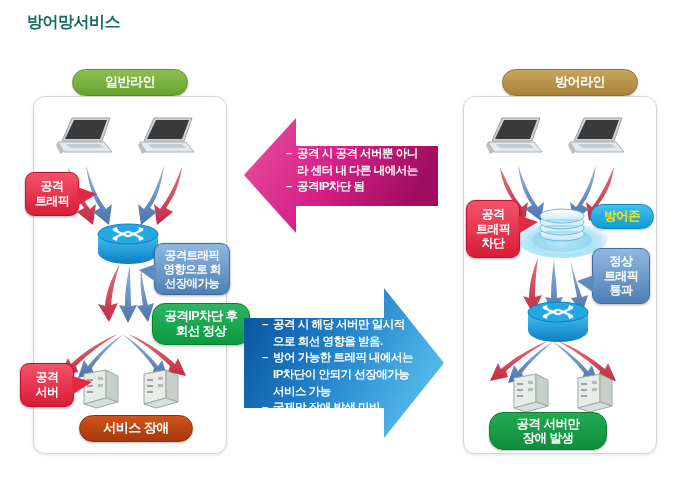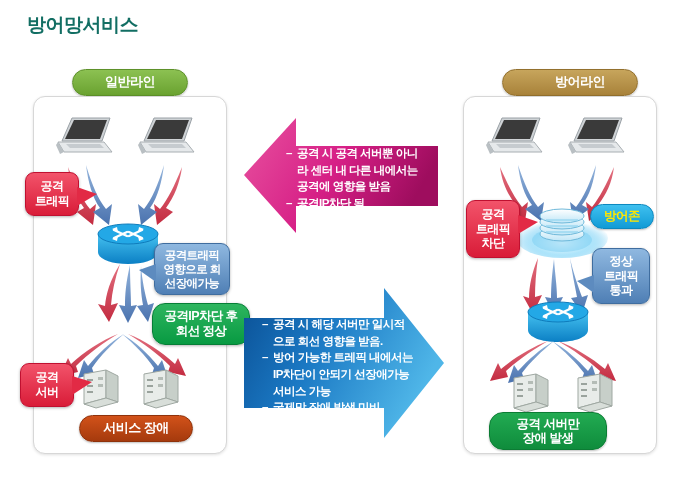--- a/index.html
+++ b/index.html
@@ -6,21 +6,21 @@
   body{
     width:680px;height:490px;background:#ffffff;overflow:hidden;
     font-family:"Liberation Sans","DejaVu Sans",sans-serif;
     position:relative;
   }
   #stage{position:absolute;left:0;top:0;width:680px;height:490px;}
 
   
   .title{
     position:absolute;left:27px;top:12px;
-    font-size:19px;font-weight:bold;color:#126e63;
+    font-size:16px;font-weight:bold;color:#126e63;
     letter-spacing:-0.5px;white-space:nowrap;
   }
 
   
   .panel{
     position:absolute;background:#ffffff;
     border:1.5px solid #d7d7d7;border-radius:12px;
     box-shadow:0 1px 3px rgba(0,0,0,.12);
   }
   #panel-left{left:33px;top:96px;width:192px;height:356px;}
@@ -284,24 +284,20 @@
       <polygon points="0,57 52,0 52,28 194,28 194,88 52,88 52,115" fill="url(#pinkg)"></polygon>
     </svg>
     <div class="txt">
       <div class="li">
           <span class="dash">–</span>
           <span>공격 시 공격 서버뿐 아니</span>
         </div>
       <div class="li">
           <span class="dash"></span>
           <span>라 센터 내 다른 내에서는</span>
-        </div>
-      <div class="li">
-          <span class="dash"></span>
-          <span>공격에 영향을 받음</span>
         </div>
       <div class="li">
           <span class="dash">–</span>
           <span>공격IP차단 됨</span>
         </div>
     </div>
   </div>
 
   <div class="bigarrow" id="arrow-blue">
     <svg width="200" height="150" viewBox="0 0 200 150">

